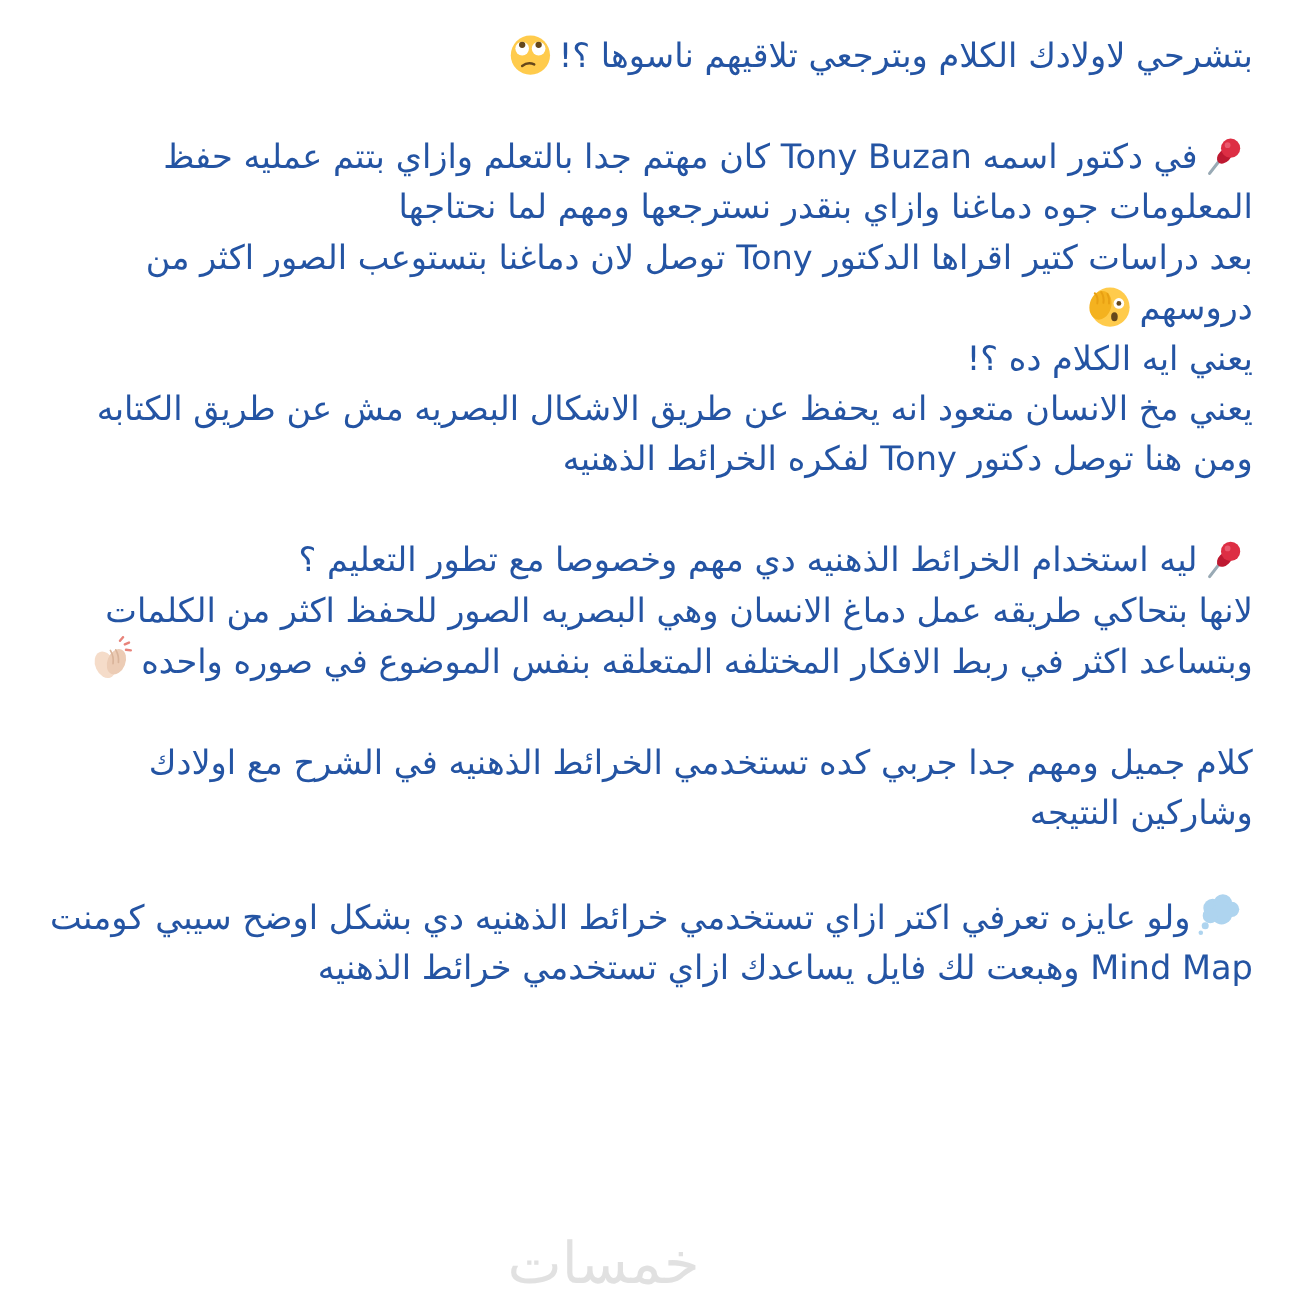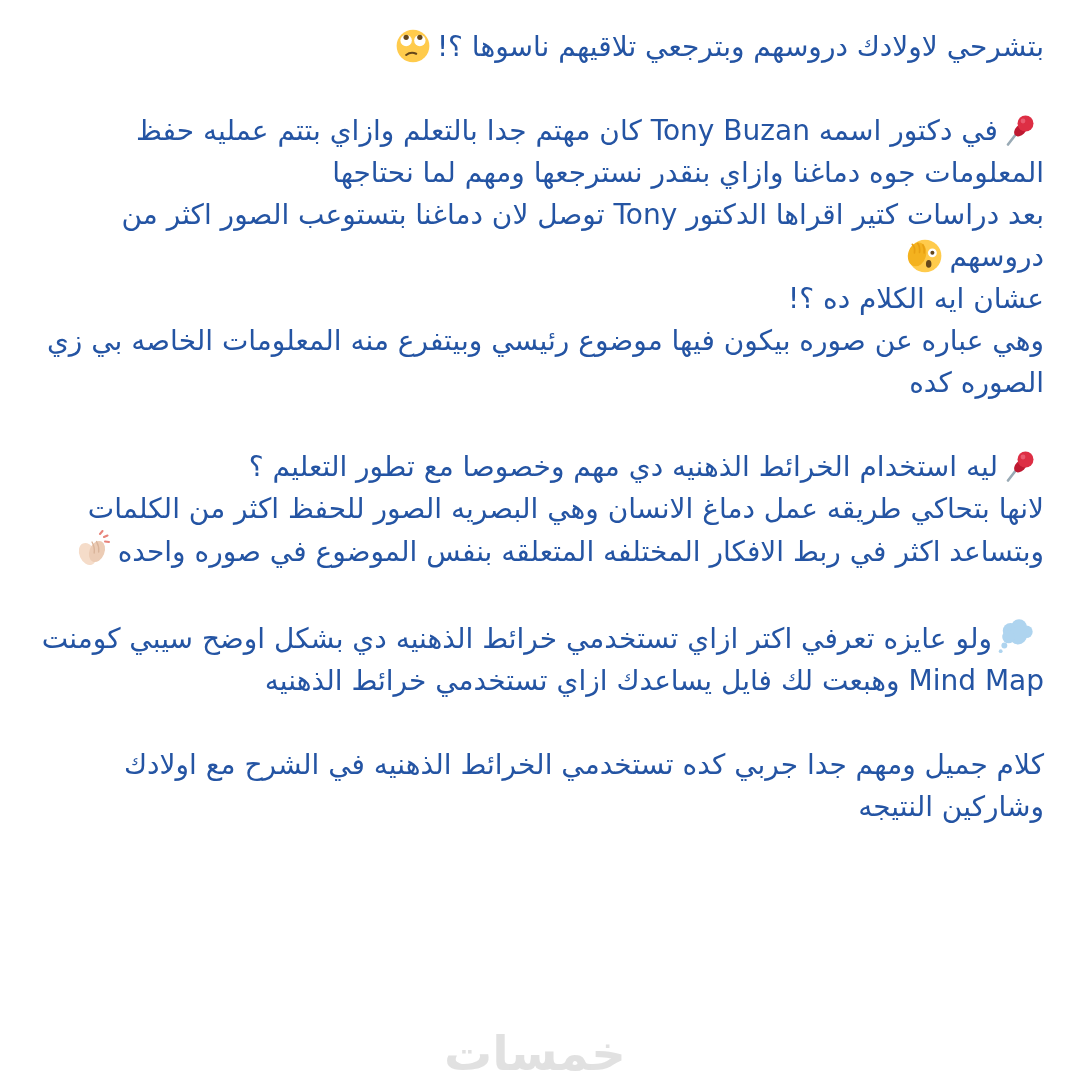--- a/index.html
+++ b/index.html
@@ -6,36 +6,36 @@
   body{width:1080px;height:1089px;overflow:hidden;
        font-family:"DejaVu Sans","Liberation Sans",sans-serif;}
   .page{position:relative;width:1080px;height:1089px;box-sizing:border-box;
         padding:26px 36px 0 34px;direction:rtl;text-align:right;
         color:#2454a3;font-size:28px;line-height:42px;font-weight:normal;}
   .content{position:relative;z-index:1;}
   .para{margin:0 0 42px 0;}
   .line{display:block;}
   .emoji{display:inline-block;vertical-align:-9px;margin:0 5px;line-height:0;}
   .emoji svg{display:block;}
-  .watermark{position:absolute;left:444px;top:1032px;z-index:0;
+  .watermark{position:absolute;left:423px;top:1032px;z-index:0;
              font-size:48px;letter-spacing:2px;color:#c9c9c9;opacity:0.55;
-             direction:rtl;font-weight:bold;}
+             direction:rtl;}
 </style>
 </head>
 <body>
 
 <div class="page">
 
   <div class="watermark">خمسات</div>
 
   <div class="content">
 
     <div class="para">
       <div class="line">
-        <span>بتشرحي لاولادك دروسهم وبترجعي تلاقيهم ناسوها ؟!</span><span class="emoji"><svg width="38" height="38" viewBox="0 0 36 36">
+        <span>بتشرحي لاولادك الكلام وبترجعي تلاقيهم ناسوها ؟!</span><span class="emoji"><svg width="38" height="38" viewBox="0 0 36 36">
               <circle cx="18" cy="18" r="15.5" fill="#ffcb4c"></circle>
               <circle cx="11.5" cy="12.8" r="5.4" fill="#ffffff"></circle>
               <circle cx="24.5" cy="12.8" r="5.4" fill="#ffffff"></circle>
               <circle cx="11.5" cy="9.8" r="2.5" fill="#65471b"></circle>
               <circle cx="24.5" cy="9.8" r="2.5" fill="#65471b"></circle>
               <path d="M11.5 26.5 q4.5 -3.5 9.5 -1.2" stroke="#65471b" stroke-width="2" fill="none" stroke-linecap="round"></path>
             </svg></span>
       </div>
     </div>
 
@@ -53,24 +53,24 @@
         <span>بعد دراسات كتير اقراها الدكتور Tony توصل لان دماغنا بتستوعب الصور اكثر من دروسهم</span><span class="emoji"><svg width="38" height="38" viewBox="0 0 36 36">
               <circle cx="18" cy="18" r="15.5" fill="#ffcb4c"></circle>
               <circle cx="25" cy="15" r="4.2" fill="#ffffff"></circle>
               <circle cx="25" cy="15" r="1.9" fill="#65471b"></circle>
               <ellipse cx="21.5" cy="25.5" rx="2.6" ry="3.6" fill="#65471b"></ellipse>
               <ellipse cx="10.5" cy="16.5" rx="8.5" ry="11.5" transform="rotate(16 10.5 16.5)" fill="#f4b21f"></ellipse>
               <path d="M6 7 q3 3 2 8 M11 6 q2.5 3.5 1.8 8.5 M16 7.5 q1.8 3.5 1.2 7.5" stroke="#e8a013" stroke-width="1.6" fill="none" stroke-linecap="round"></path>
             </svg></span>
       </div>
       <div class="line">
-        <span>عشان ايه الكلام ده ؟!</span>
+        <span>يعني ايه الكلام ده ؟!</span>
       </div>
       <div class="line">
-        <span>وهي عباره عن صوره بيكون فيها موضوع رئيسي وبيتفرع منه المعلومات الخاصه بي زي الصوره كده</span>
+        <span>يعني مخ الانسان متعود انه يحفظ عن طريق الاشكال البصريه مش عن طريق الكتابه ومن هنا توصل دكتور Tony لفكره الخرائط الذهنيه</span>
       </div>
     </div>
 
     <div class="para">
       <div class="line">
         <span class="emoji"><svg width="36" height="36" viewBox="0 0 36 36">
               <path d="M13.5 20.5 L5 31.5" stroke="#99aab5" stroke-width="2.6" stroke-linecap="round"></path>
               <ellipse cx="17.5" cy="17" rx="7.5" ry="5" transform="rotate(-45 17.5 17)" fill="#be1931"></ellipse>
               <circle cx="22.5" cy="10.5" r="8" fill="#dd2e44"></circle>
               <circle cx="20" cy="8" r="2.4" fill="#ea596e"></circle>
@@ -81,32 +81,32 @@
               <path d="M27 4 l2.5 -3 M31 7 l3.5 -1.5 M32 11.5 l4 0.5" stroke="#e8837a" stroke-width="2" stroke-linecap="round" fill="none"></path>
               <ellipse cx="14.5" cy="24" rx="8" ry="11.5" transform="rotate(-24 14.5 24)" fill="#f5dcc9"></ellipse>
               <ellipse cx="24" cy="21.5" rx="7.5" ry="11" transform="rotate(22 24 21.5)" fill="#ecccb5"></ellipse>
               <path d="M19 12 q3 5 2.2 11 M23.5 11.5 q2.8 5 2.2 10.5" stroke="#d9b49a" stroke-width="1.4" fill="none" stroke-linecap="round"></path>
             </svg></span>
       </div>
     </div>
 
     <div class="para">
       <div class="line">
+        <span>كلام جميل ومهم جدا جربي كده تستخدمي الخرائط الذهنيه في الشرح مع اولادك وشاركين النتيجه</span>
+      </div>
+    </div>
+
+    <div class="para">
+      <div class="line">
         <span class="emoji"><svg width="42" height="42" viewBox="0 0 40 40">
               <circle cx="13" cy="15" r="7.5" fill="#aed4ef"></circle>
               <circle cx="21" cy="11.5" r="7.5" fill="#aed4ef"></circle>
               <circle cx="28" cy="16" r="6" fill="#aed4ef"></circle>
               <circle cx="20" cy="19.5" r="8.5" fill="#aed4ef"></circle>
               <circle cx="11" cy="21" r="6" fill="#aed4ef"></circle>
               <circle cx="7" cy="29" r="2.8" fill="#aed4ef"></circle>
               <circle cx="3.5" cy="34.5" r="1.8" fill="#aed4ef"></circle>
             </svg></span><span>ولو عايزه تعرفي اكتر ازاي تستخدمي خرائط الذهنيه دي بشكل اوضح سيبي كومنت Mind Map وهبعت لك فايل يساعدك ازاي تستخدمي خرائط الذهنيه</span>
       </div>
     </div>
 
-    <div class="para">
-      <div class="line">
-        <span>كلام جميل ومهم جدا جربي كده تستخدمي الخرائط الذهنيه في الشرح مع اولادك وشاركين النتيجه</span>
-      </div>
-    </div>
-
   </div>
 </div>
 
 </body></html>

